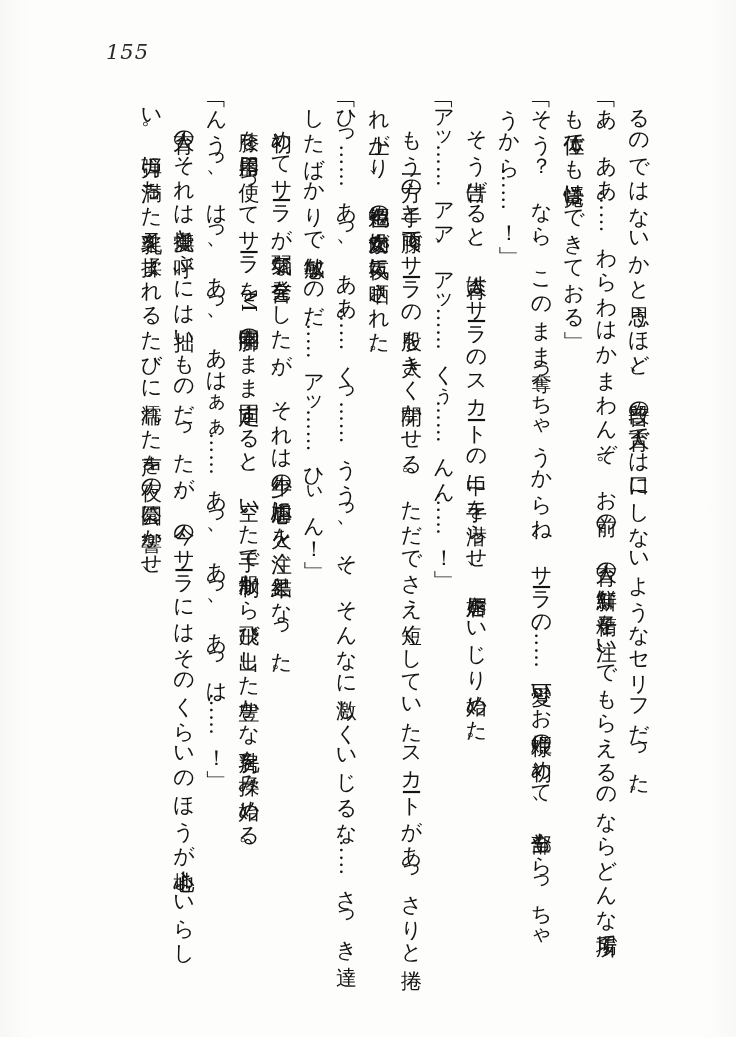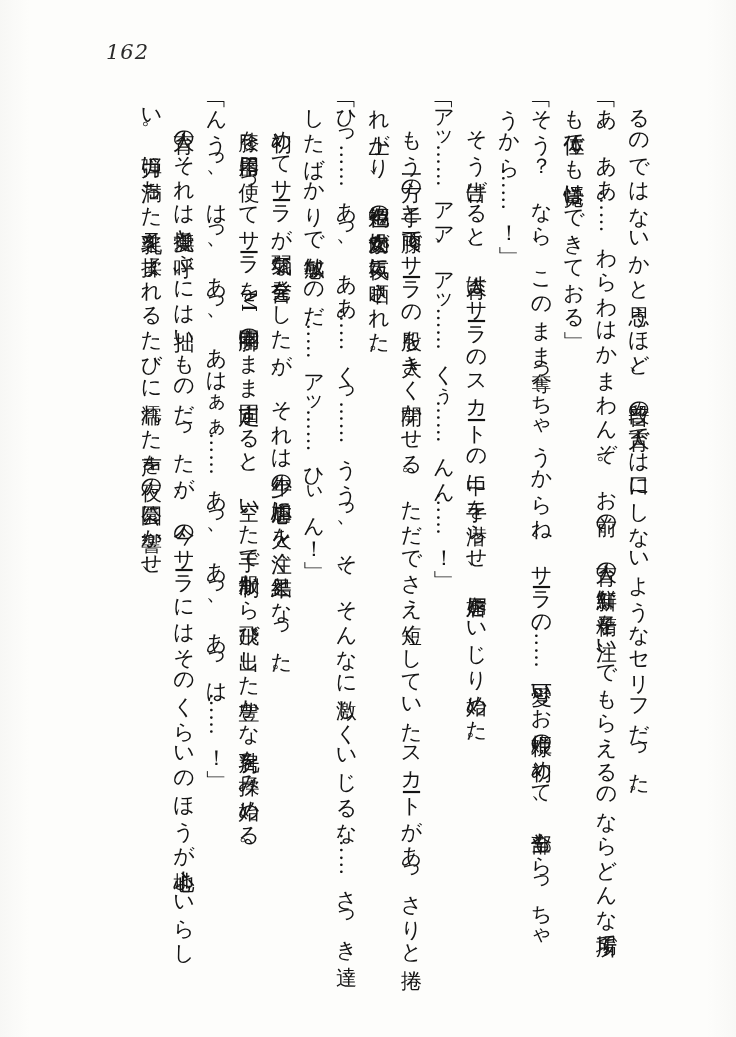--- a/index.html
+++ b/index.html
@@ -47,21 +47,21 @@
     padding: 0;
   }
   .text-block p.indent {
     text-indent: 1em;
   }
 </style>
 </head>
 <body>
 
 <div class="page">
-  <div class="page-number">162</div>
+  <div class="page-number">155</div>
   <div class="text-block">
       <p>るのではないかと思うほど、普段の育人では口にしないようなセリフだった。</p>
       <p>「あ、ああ……わらわはかまわんぞ。お前の、育人の新鮮な精子を注いでもらえるのならどんな場所でも体位でも覚悟はできておる」</p>
       <p>「そう？　なら、このまま奪っちゃうからね。サーラの……可愛いお姫様の初めて、全部もらっちゃうから……！」</p>
       <p class="indent">そう告げると、育人はサーラのスカートの中に手を潜らせ、媚唇をいじり始めた。</p>
       <p>「アッ……アア、アッ……くぅ……んん……！」</p>
       <p class="indent">もう一方の手と両膝でサーラの股を大きく開かせる。ただでさえ短くしていたスカートがあっさりと捲れ上がり、褐色姫の処女肉が夜気に晒された。</p>
       <p>「ひっ……あっ、ああ……くっ……ううっ、そ、そんなに激しくいじるな……さっき達したばかりで敏感なのだ……アッ……ひぃん！」</p>
       <p class="indent">初めてサーラが弱気な発言をしたが、それは少年の加虐心に火を注ぐ結果となった。</p>
       <p class="indent">膝を器用に使ってサーラをM字開脚のまま固定すると、空いた手で制服から飛び出した豊かな乳房を揉み始める。</p>

